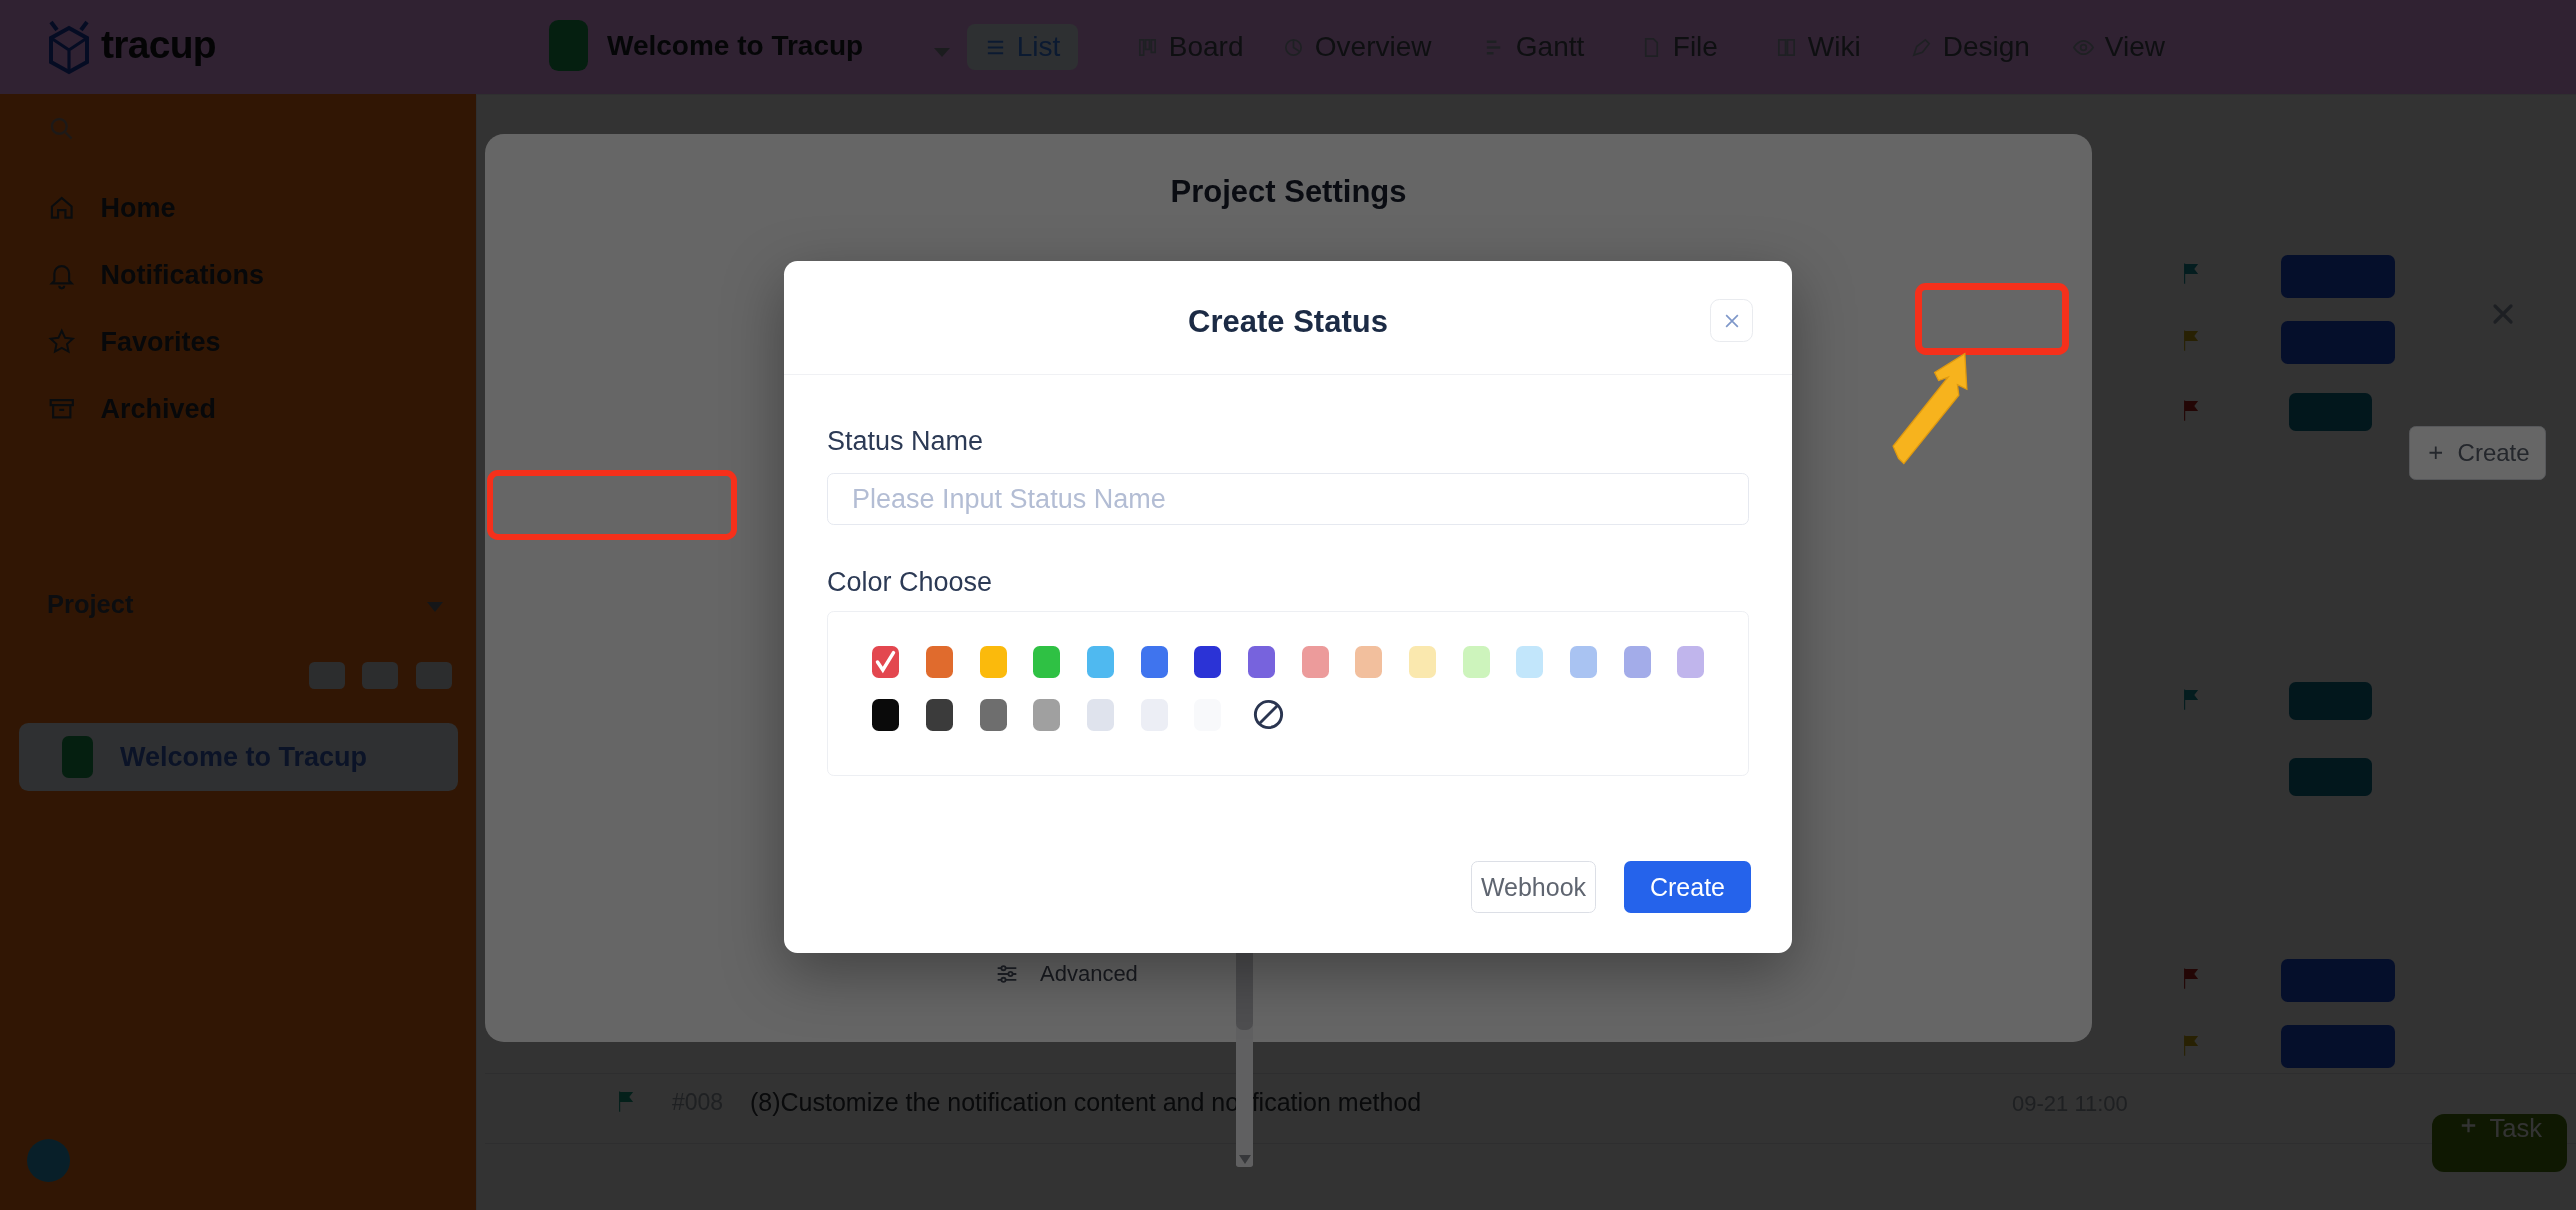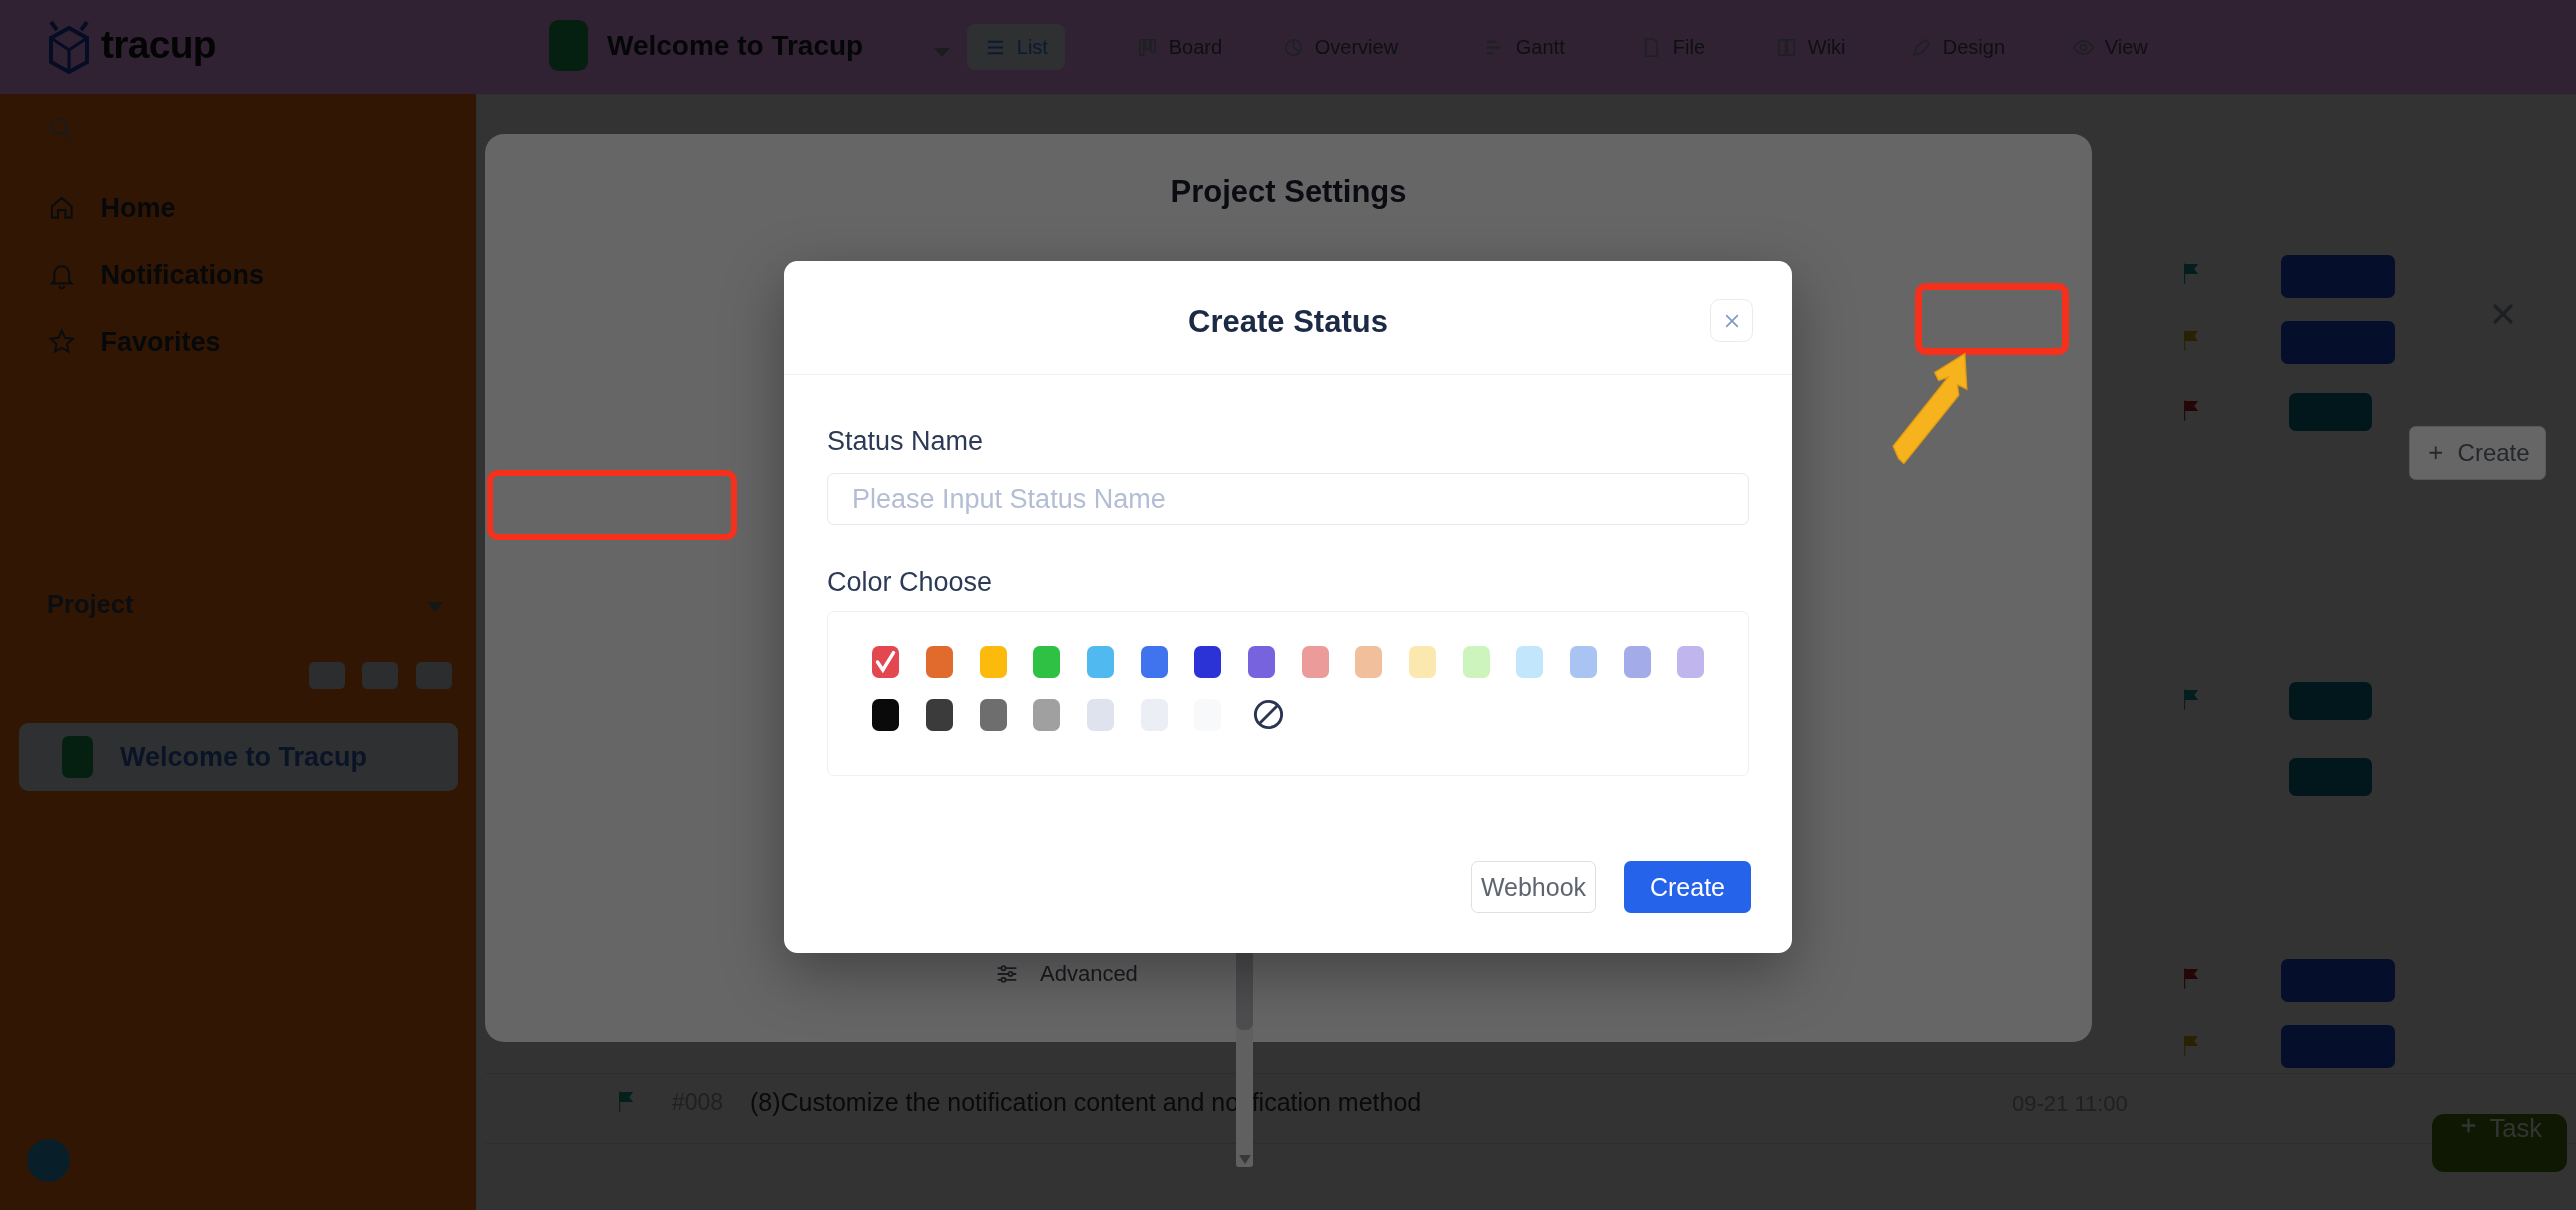--- a/index.html
+++ b/index.html
@@ -7,21 +7,21 @@
           font-family:"Liberation Sans",sans-serif;-webkit-font-smoothing:antialiased;}
   .abs{position:absolute;}
 
   
   #app{position:absolute;inset:0;background:#fff;}
   #topbar{position:absolute;left:0;top:0;width:2576px;height:94px;background:#f0abfc;border-bottom:0.7px solid #ececf0;}
   .logo-word{position:absolute;left:101px;top:23px;font-size:39px;font-weight:700;color:#15171c;letter-spacing:-0.7px;}
   .proj-ico{position:absolute;border-radius:9.4px;background:#1c9d50;}
   .proj-name{position:absolute;left:607px;top:29.5px;font-size:28px;font-weight:700;color:#1c1f26;}
   .caret{position:absolute;left:934px;top:48px;width:0;height:0;border-left:8px solid transparent;border-right:8px solid transparent;border-top:9.4px solid #8a8f98;}
-  .tab{position:absolute;top:24px;height:46px;display:flex;align-items:center;gap:9.4px;padding:0 17.4px;border-radius:8px;font-size:20px;color:#4a4f59;}
+  .tab{position:absolute;top:24px;height:46px;display:flex;align-items:center;gap:9.4px;padding:0 17.4px;border-radius:8px;font-size:28px;color:#4a4f59;}
   .tab.active{background:#e7f0fd;color:#3b82f6;}
   .tab svg{flex:0 0 auto;}
   #sidebar{position:absolute;left:0;top:94px;width:476px;height:1116px;background:#f97316;border-right:0.7px solid #ececf0;}
   .side-item{position:absolute;left:0;width:476px;height:64px;display:flex;align-items:center;gap:24px;padding-left:47px;box-sizing:border-box;font-size:27px;font-weight:600;color:#262b33;}
   .side-search{position:absolute;left:47px;top:20px;display:flex;gap:20px;align-items:center;opacity:.8;}
   .sec-label{position:absolute;left:47px;top:496px;font-size:25.5px;font-weight:700;color:#3c4350;}
   .sec-chevron{position:absolute;left:427px;top:508px;width:0;height:0;border-left:8.7px solid transparent;border-right:8.7px solid transparent;border-top:10px solid #6a7079;}
   .mini-tools{position:absolute;left:309px;top:568px;display:flex;gap:17.4px;}
   .mini-tools span{width:36px;height:27px;background:#dde0e6;border-radius:5.4px;}
   .proj-row{position:absolute;left:19px;top:629px;width:439px;height:68px;background:#edf2fb;border-radius:9.4px;}
@@ -162,20 +162,26 @@
       <svg width="29.5" height="29.5" viewBox="0 0 24 24">
             <path d="M6 17v-6a6 6 0 0 1 12 0v6l2 2H4zM10 21a2 2 0 0 0 4 0" stroke="#363c46" stroke-width="1.8" fill="none"></path>
           </svg>
       <span>Notifications</span>
     </div>
     <div class="side-item" style="top:216px">
       <svg width="29.5" height="29.5" viewBox="0 0 24 24">
             <path d="M12 3l2.7 5.8 6.3.8-4.7 4.3 1.2 6.1L12 17l-5.5 3 1.2-6.1L3 9.6l6.3-.8z" stroke="#363c46" stroke-width="1.7" fill="none"></path>
           </svg>
       <span>Favorites</span>
+    </div>
+    <div class="side-item" style="top:283px">
+      <svg width="29.5" height="29.5" viewBox="0 0 24 24">
+            <path d="M3 5h18v4H3zM5 9v10h14V9M10 13h4" stroke="#363c46" stroke-width="1.8" fill="none"></path>
+          </svg>
+      <span>Archived</span>
     </div>
     <div class="sec-label">Project</div>
     <div class="sec-chevron"></div>
     <div class="mini-tools">
           <span></span>
           <span></span>
           <span></span>
         </div>
     <div class="proj-row">
       <div class="proj-ico" style="left:43px;top:13.4px;width:31px;height:42px;border-radius:6.7px;"></div>

